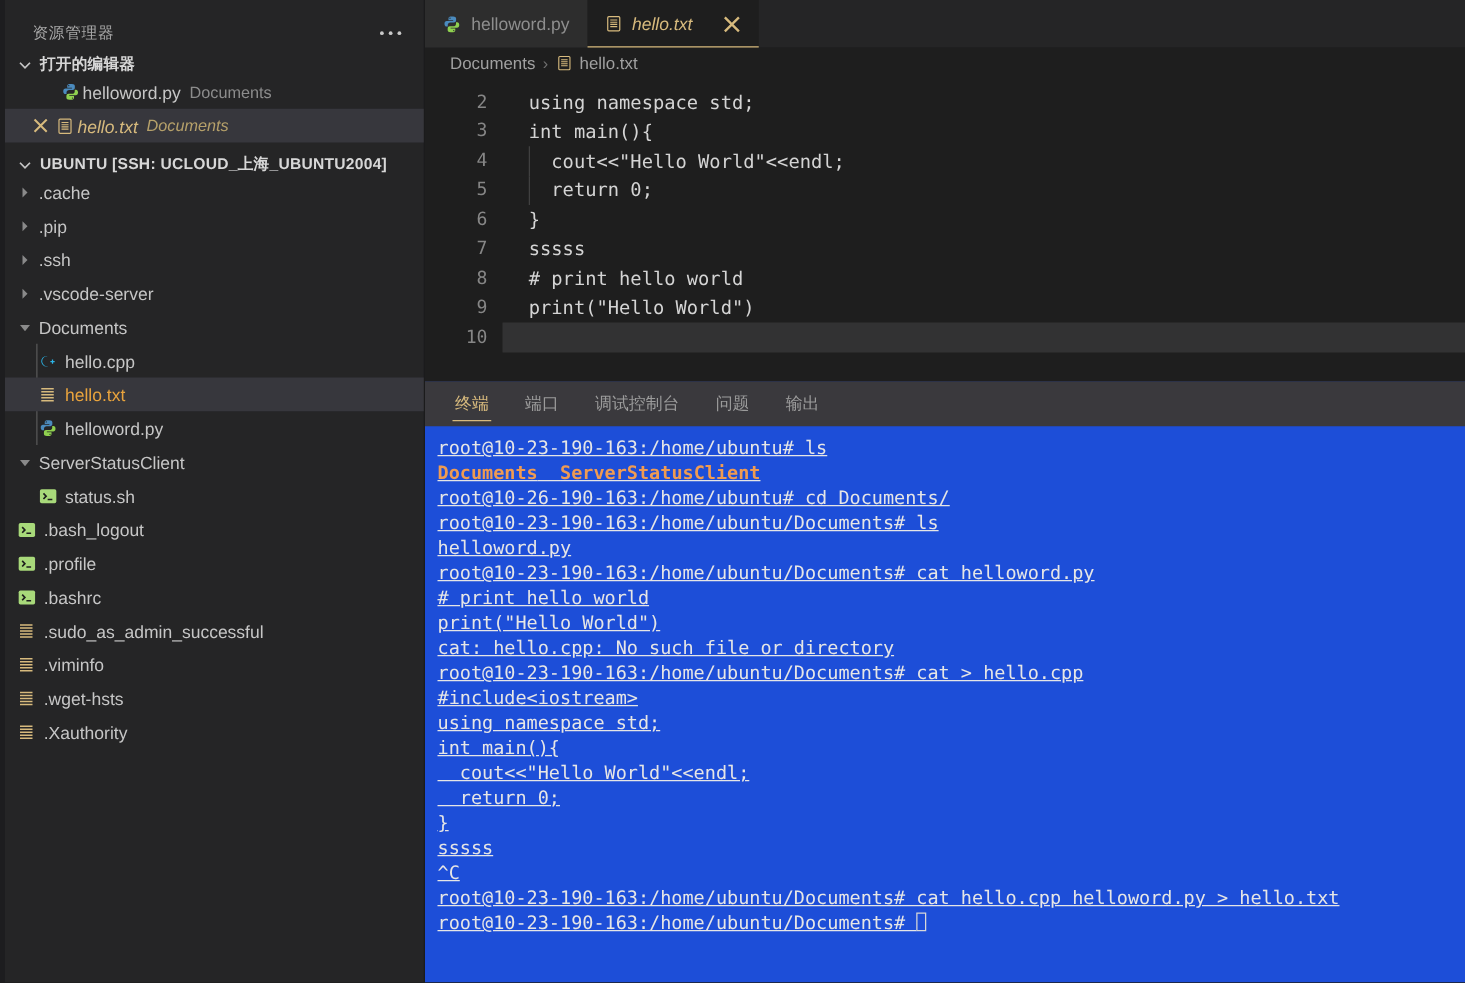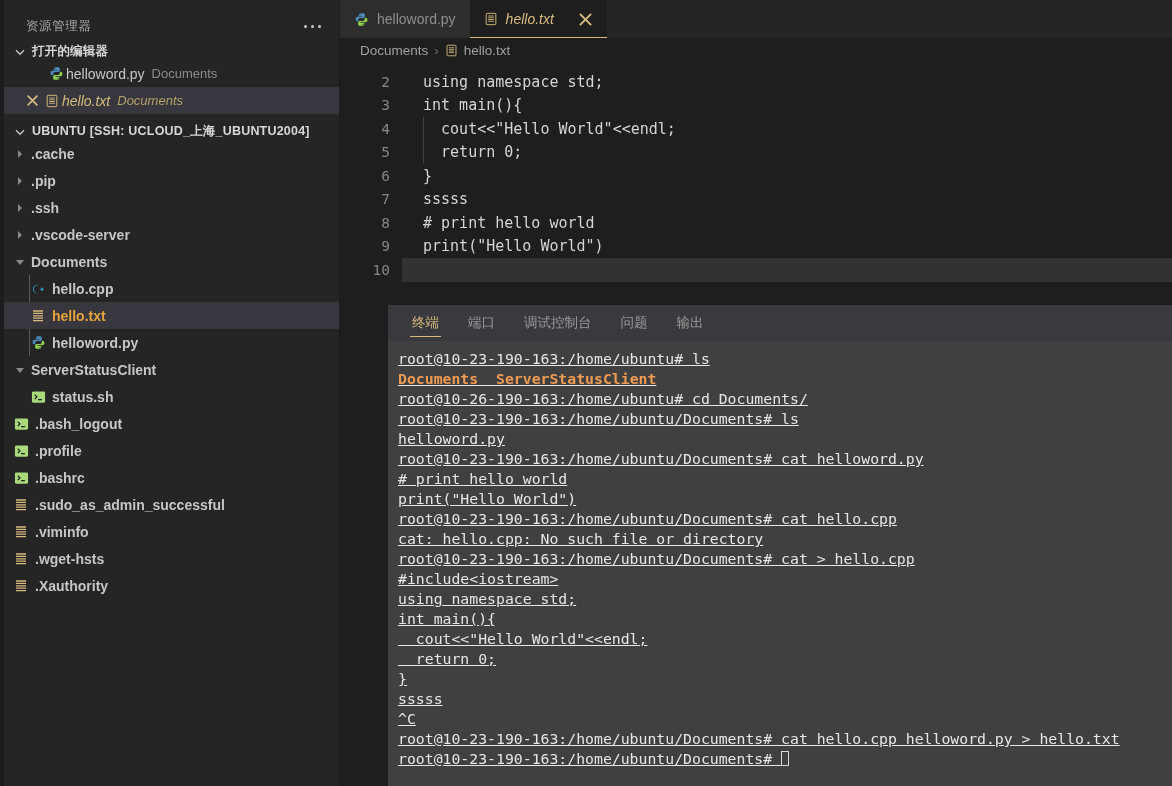--- a/index.html
+++ b/index.html
@@ -59,21 +59,21 @@
   .oe-row.active { background: #37373d; }
   .oe-close { width: 20px; flex: 0 0 20px; display:flex; align-items:center; justify-content:center; }
   .oe-gap { width: 22px; flex: 0 0 22px; }
   .oe-name { font-size: 14px; }
   .oe-dir { font-size: 13px; margin-left: 7px; }
   .dirty-name { color: #d7ba7d; font-style: italic; }
   .dirty-dir  { color: #b5a06a; font-style: italic; }
   .plain-name { color: #c6c6c6; }
   .plain-dir  { color: #8c8c8c; }
 
-  .tree { position: relative; font-weight: bold; }
+  .tree { position: relative; }
   .indent-guide {
     position: absolute; width: 1px; background: #585858; left: 25px;
   }
 
   
   .main {
     flex: 1 1 auto; height: 786px; display: flex; flex-direction: column;
     background: #1e1e1e; min-width: 0;
   }
   .tabbar {
@@ -118,22 +118,22 @@
   .code-text {
     color: #d4d4d4; white-space: pre; position: relative;
     flex: 1 1 auto; padding-left: 21px; height: 23.5px;
     display: flex; align-items: center;
   }
   .code-line.cur .code-text { background: #323233; }
   .iguide { position: absolute; left: 21px; top: 0; bottom: 0; width: 1px; background: #404040; }
 
   
   .panel {
-    flex: 0 0 481px; height: 481px; background: #404040;
-    display: flex; flex-direction: column; min-width: 0; margin-left: 48px;
+    flex: 0 0 481px; height: 481px; background: #1d4ed8;
+    display: flex; flex-direction: column; min-width: 0;
   }
   .panel-tabs {
     height: 36px; flex: 0 0 36px; display: flex; align-items: center;
     padding-left: 22px; gap: 25px; background: #3a393d;
   }
   .panel-tab {
     font-size: 13.5px; color: #9b9b9b; cursor: pointer; position: relative;
     height: 36px; display: flex; align-items: center; padding: 0 2px;
   }
   .panel-tab.active { color: #d7ba7d; }
@@ -493,21 +493,20 @@
         </div>
       <div class="terminal" id="terminal">
           <div class="tline">root@10-23-190-163:/home/ubuntu# ls</div>
           <div class="tline"><span class="dir">Documents</span>  <span class="dir">ServerStatusClient</span></div>
           <div class="tline">root@10-26-190-163:/home/ubuntu# cd Documents/</div>
           <div class="tline">root@10-23-190-163:/home/ubuntu/Documents# ls</div>
           <div class="tline">helloword.py</div>
           <div class="tline">root@10-23-190-163:/home/ubuntu/Documents# cat helloword.py</div>
           <div class="tline"># print hello world</div>
           <div class="tline">print("Hello World")</div>
-          <div class="tline">root@10-23-190-163:/home/ubuntu/Documents# cat hello.cpp</div>
           <div class="tline">cat: hello.cpp: No such file or directory</div>
           <div class="tline">root@10-23-190-163:/home/ubuntu/Documents# cat &gt; hello.cpp</div>
           <div class="tline">#include&lt;iostream&gt;</div>
           <div class="tline">using namespace std;</div>
           <div class="tline">int main(){</div>
           <div class="tline">  cout&lt;&lt;"Hello World"&lt;&lt;endl;</div>
           <div class="tline">  return 0;</div>
           <div class="tline">}</div>
           <div class="tline">sssss</div>
           <div class="tline">^C</div>

